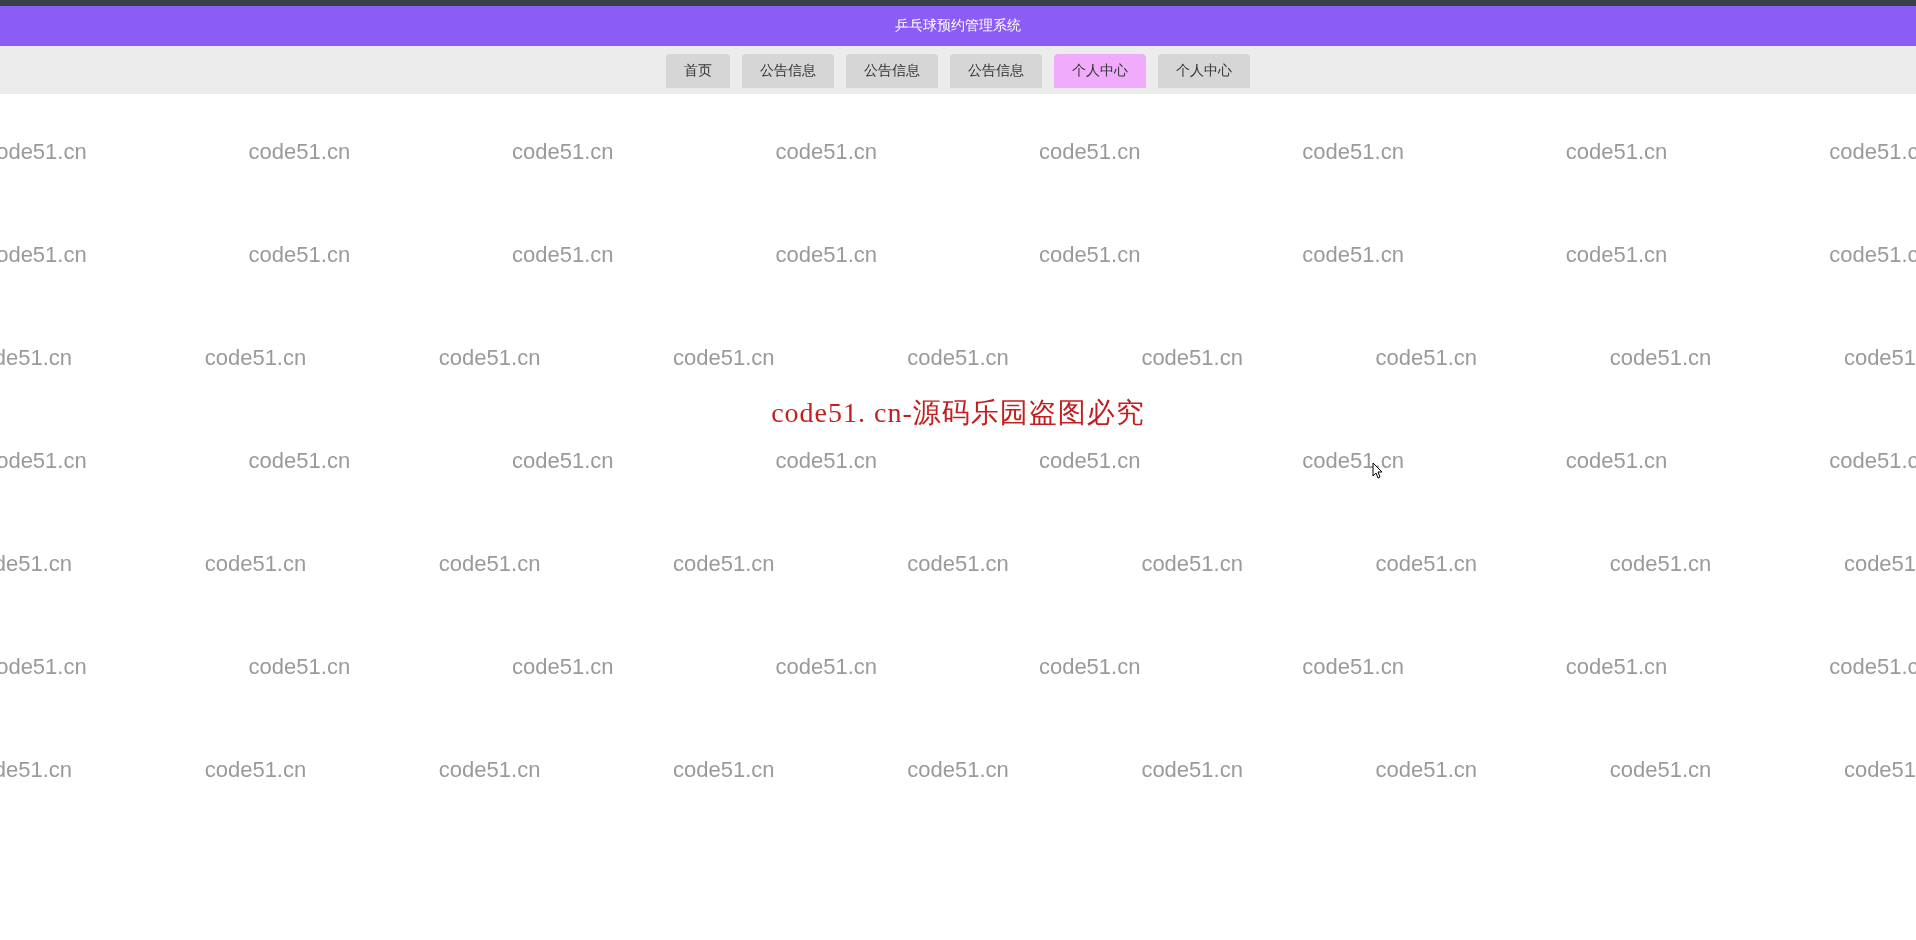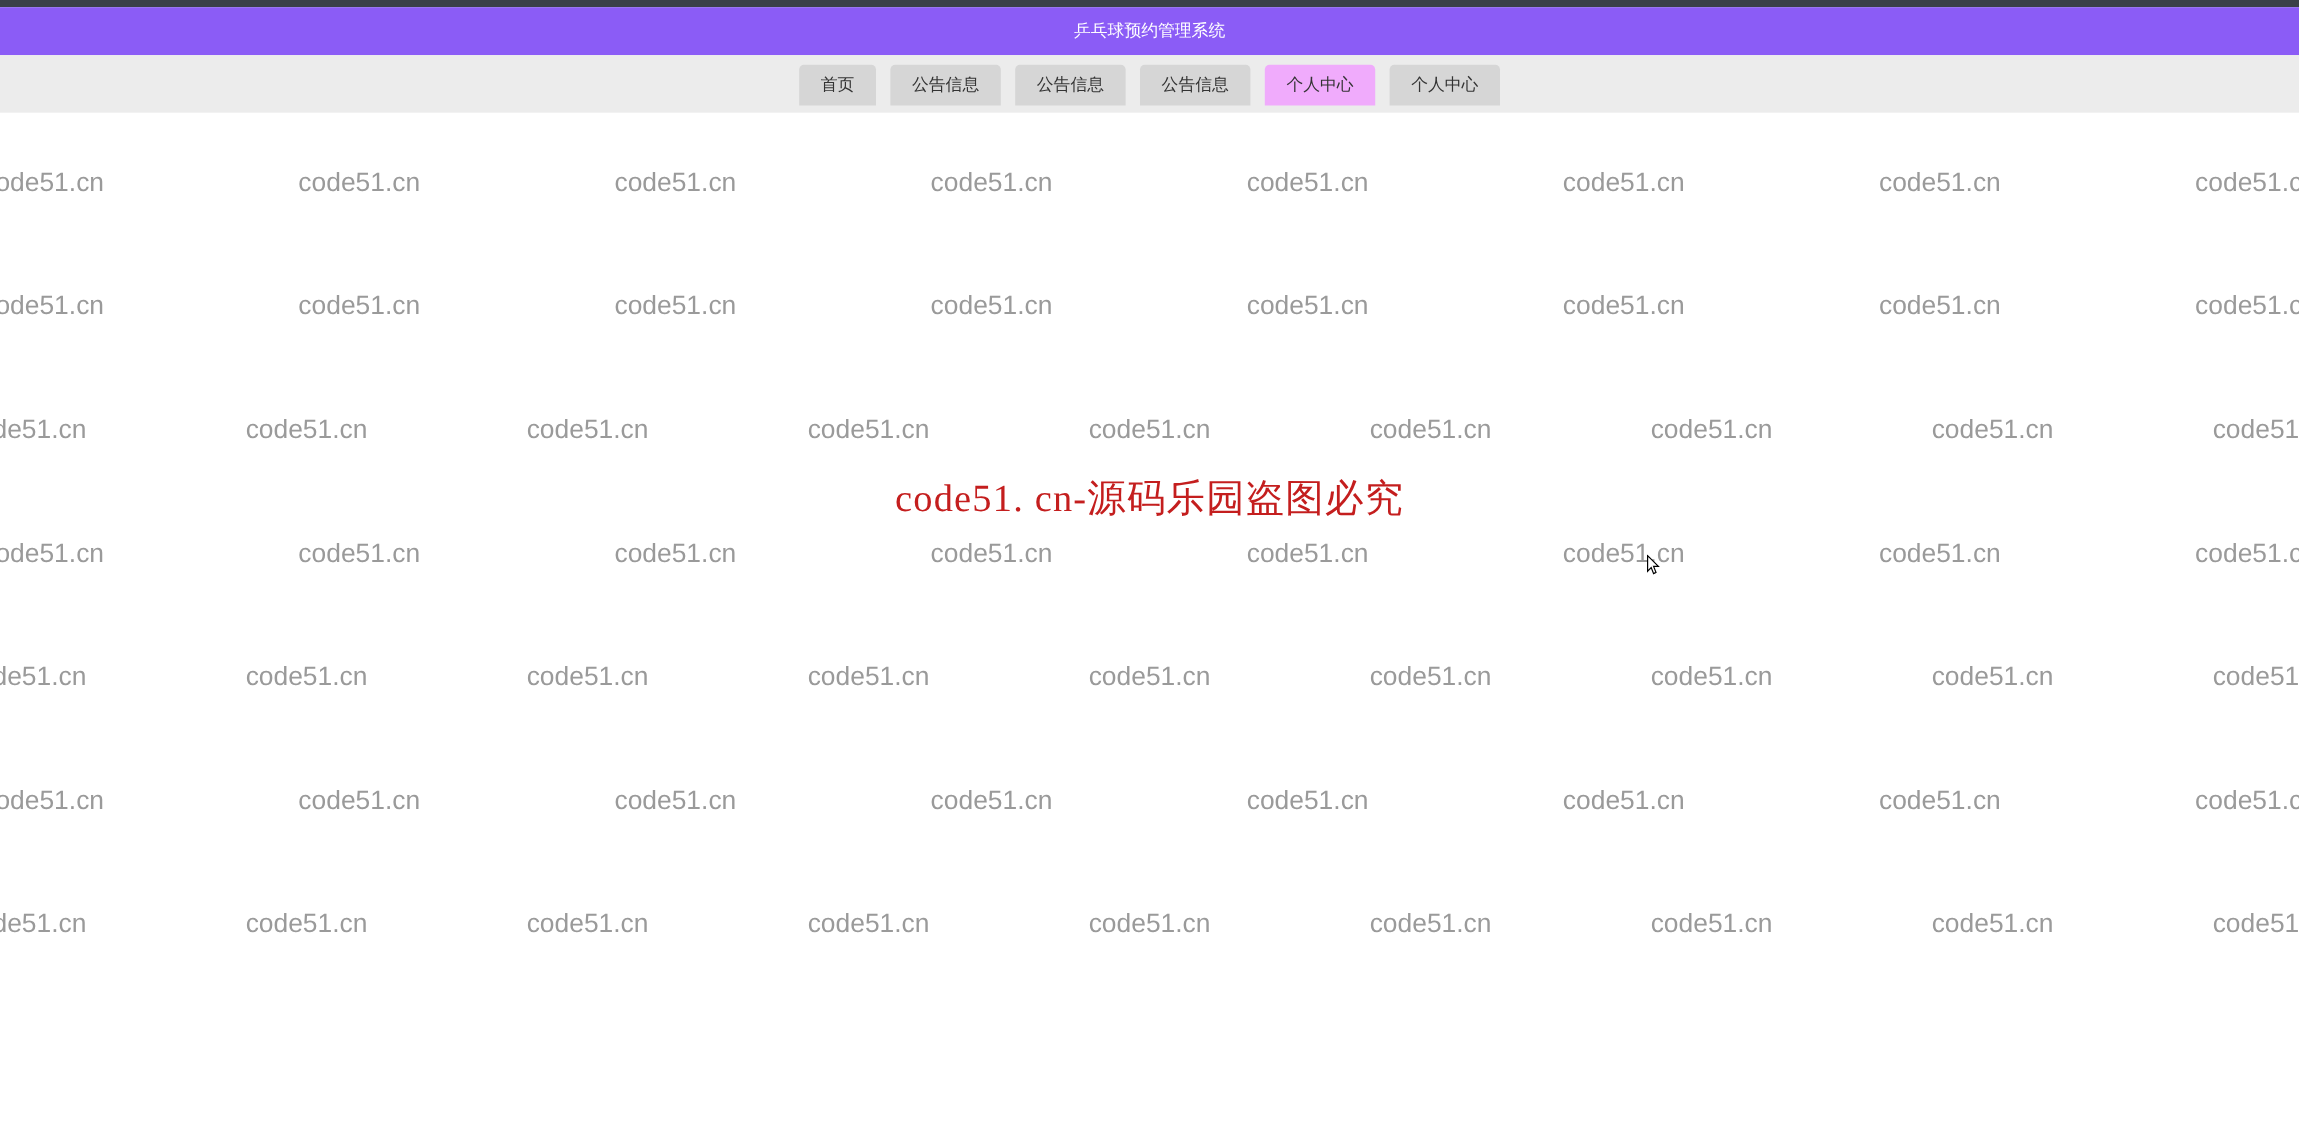--- a/index.html
+++ b/index.html
@@ -90,21 +90,21 @@
     .wm-row-5 { position: absolute; top: 354px; }
     .wm-row-6 { position: absolute; top: 457px; }
     .wm-row-7 { position: absolute; top: 560px; }
     .wm-row-8 { position: absolute; top: 663px; }
     .center-text {
       position: absolute;
       top: 300px;
       left: 50%;
       transform: translateX(-50%);
       color: #c41e1e;
-      font-size: 32px;
+      font-size: 28px;
       font-weight: 400;
       letter-spacing: 1px;
       font-family: "SimSun", "Microsoft YaHei", serif;
     }
     .cursor-icon {
       position: absolute;
       top: 368px;
       left: 1372px;
       font-size: 16px;
       color: #000;

